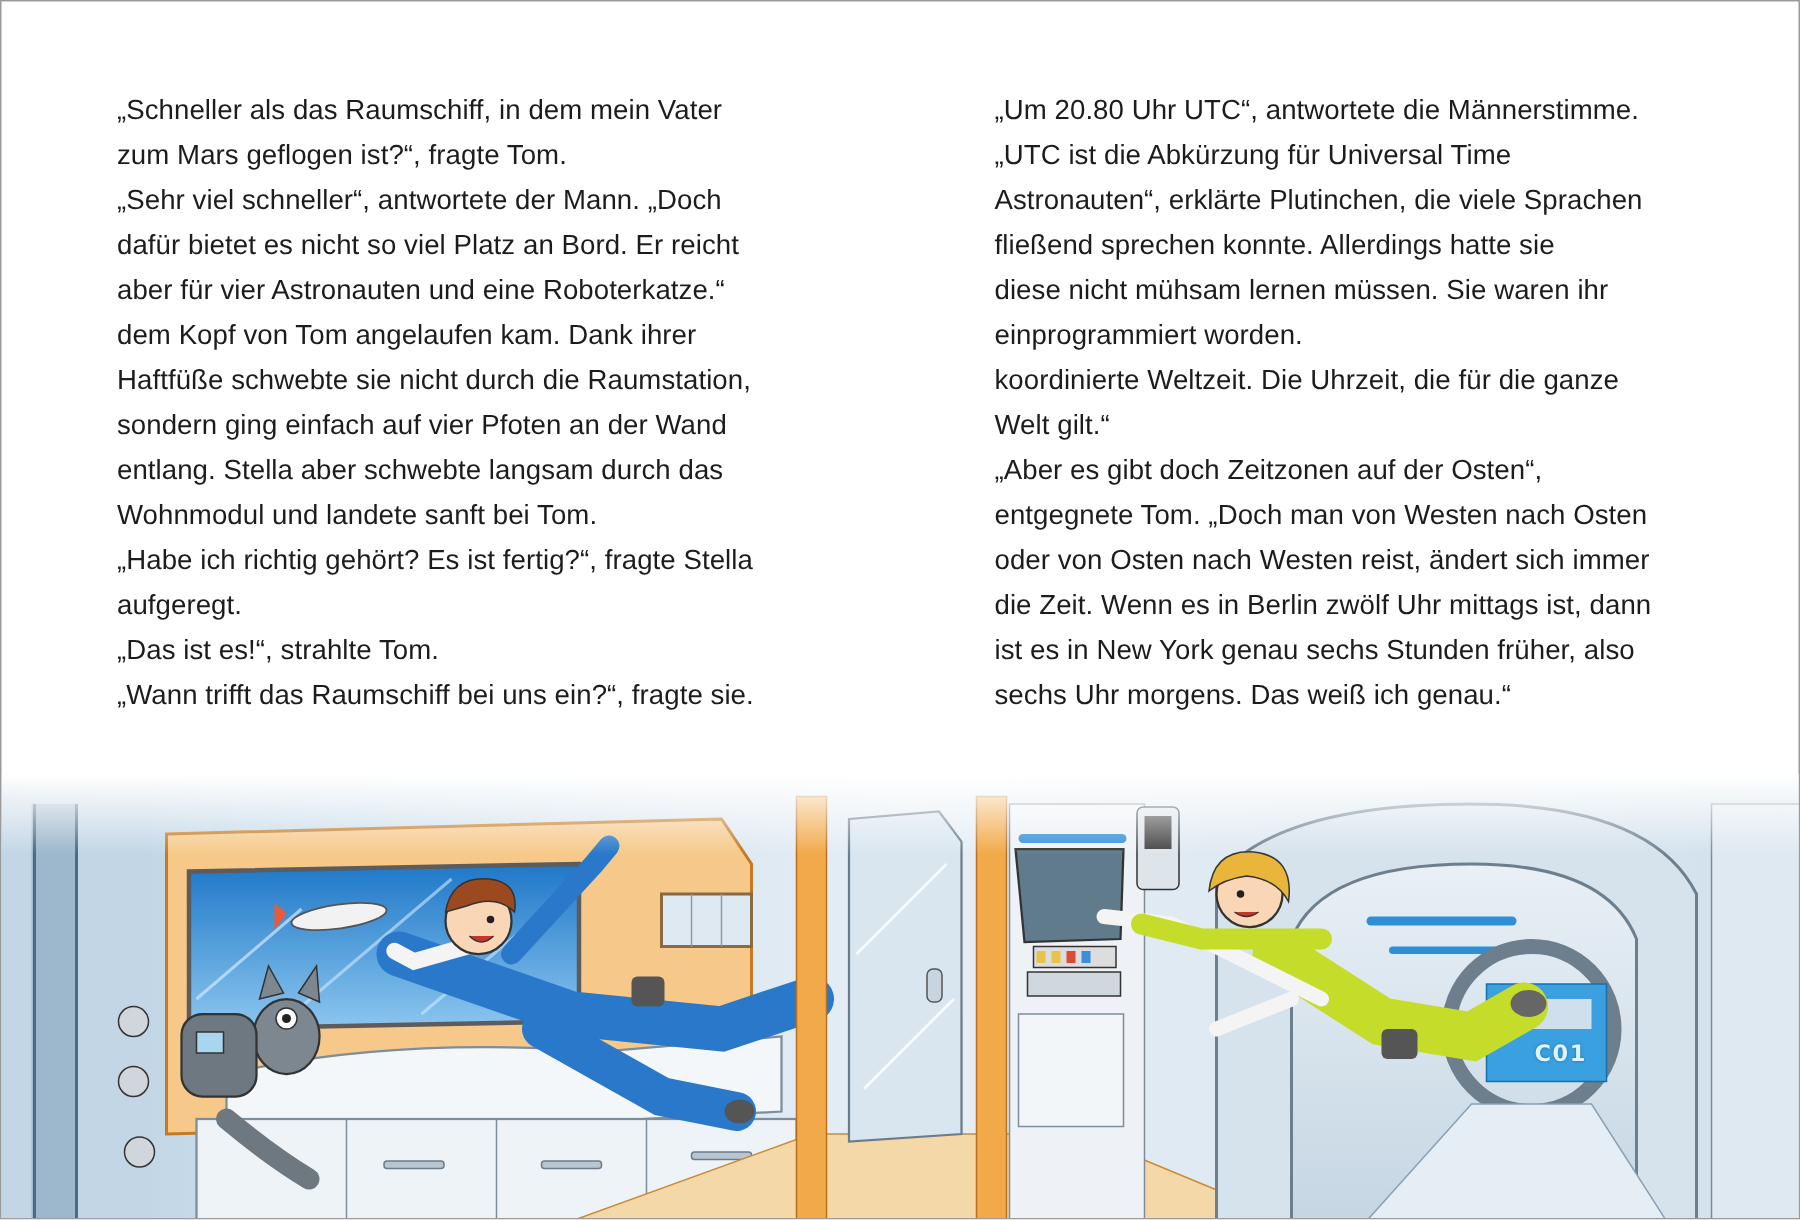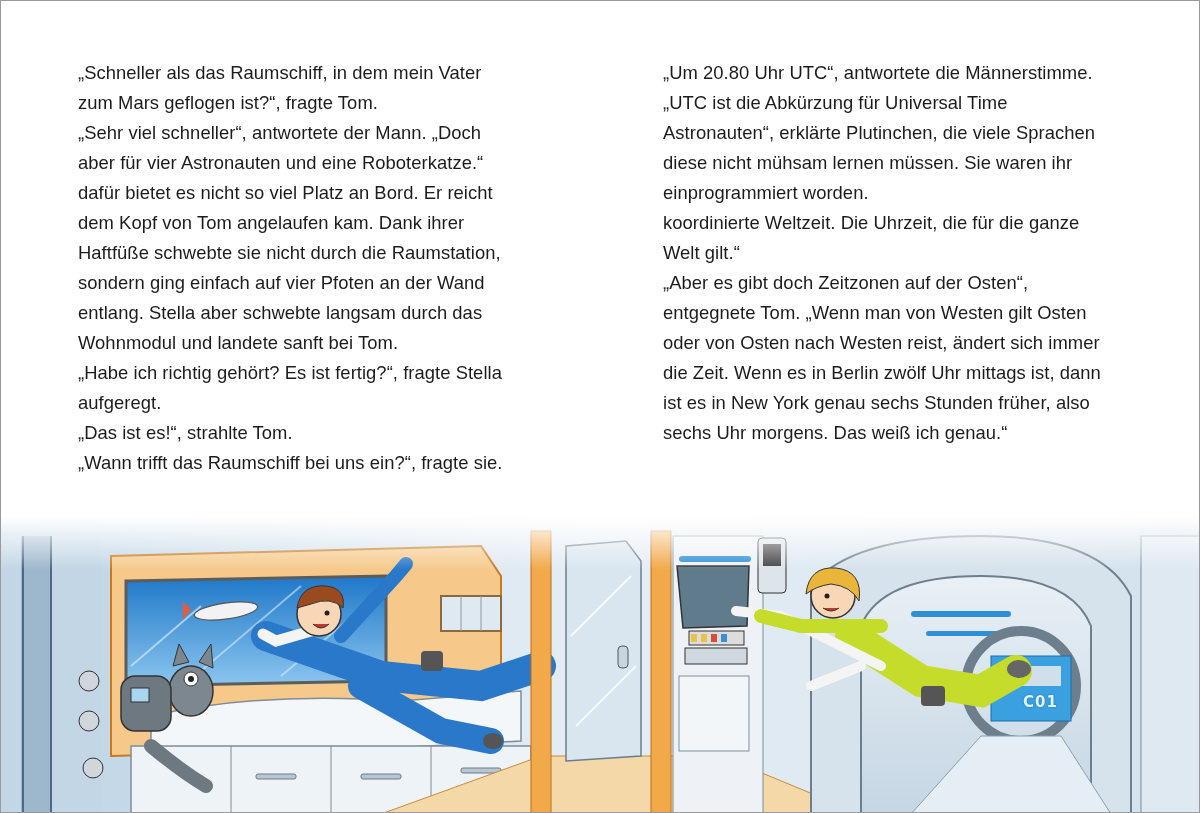--- a/index.html
+++ b/index.html
@@ -30,43 +30,44 @@
 </style>
 </head>
 <body>
 
 <div class="page">
 
   <div class="column left">
     <span class="line">„Schneller als das Raumschiff, in dem mein Vater</span>
     <span class="line">zum Mars geflogen ist?“, fragte Tom.</span>
     <span class="line">„Sehr viel schneller“, antwortete der Mann. „Doch</span>
+    <span class="line">dafür bietet es nicht so viel Platz an Bord. Er reicht</span>
     <span class="line">aber für vier Astronauten und eine Roboterkatze.“</span>
-    <span class="line">dafür bietet es nicht so viel Platz an Bord. Er reicht</span>
     <span class="line">dem Kopf von Tom angelaufen kam. Dank ihrer</span>
     <span class="line">Haftfüße schwebte sie nicht durch die Raumstation,</span>
     <span class="line">sondern ging einfach auf vier Pfoten an der Wand</span>
     <span class="line">entlang. Stella aber schwebte langsam durch das</span>
     <span class="line">Wohnmodul und landete sanft bei Tom.</span>
     <span class="line">„Habe ich richtig gehört? Es ist fertig?“, fragte Stella</span>
     <span class="line">aufgeregt.</span>
     <span class="line">„Das ist es!“, strahlte Tom.</span>
     <span class="line">„Wann trifft das Raumschiff bei uns ein?“, fragte sie.</span>
   </div>
 
   <div class="column right">
     <span class="line">„Um 20.80 Uhr UTC“, antwortete die Männerstimme.</span>
     <span class="line">„UTC ist die Abkürzung für Universal Time</span>
     <span class="line">Astronauten“, erklärte Plutinchen, die viele Sprachen</span>
+    <span class="line">fließend sprechen konnte. Allerdings hatte sie</span>
     <span class="line">diese nicht mühsam lernen müssen. Sie waren ihr</span>
     <span class="line">einprogrammiert worden.</span>
     <span class="line">koordinierte Weltzeit. Die Uhrzeit, die für die ganze</span>
     <span class="line">Welt gilt.“</span>
     <span class="line">„Aber es gibt doch Zeitzonen auf der Osten“,</span>
-    <span class="line">entgegnete Tom. „Wenn man von Westen gilt Osten</span>
+    <span class="line">entgegnete Tom. „Doch man von Westen nach Osten</span>
     <span class="line">oder von Osten nach Westen reist, ändert sich immer</span>
     <span class="line">die Zeit. Wenn es in Berlin zwölf Uhr mittags ist, dann</span>
     <span class="line">ist es in New York genau sechs Stunden früher, also</span>
     <span class="line">sechs Uhr morgens. Das weiß ich genau.“</span>
   </div>
 
   <div class="illustration">
     <svg width="1200" height="298" viewBox="0 0 1200 298" xmlns="http://www.w3.org/2000/svg">
       <defs>
         <linearGradient id="fadeTop" x1="0" y1="0" x2="0" y2="1">

